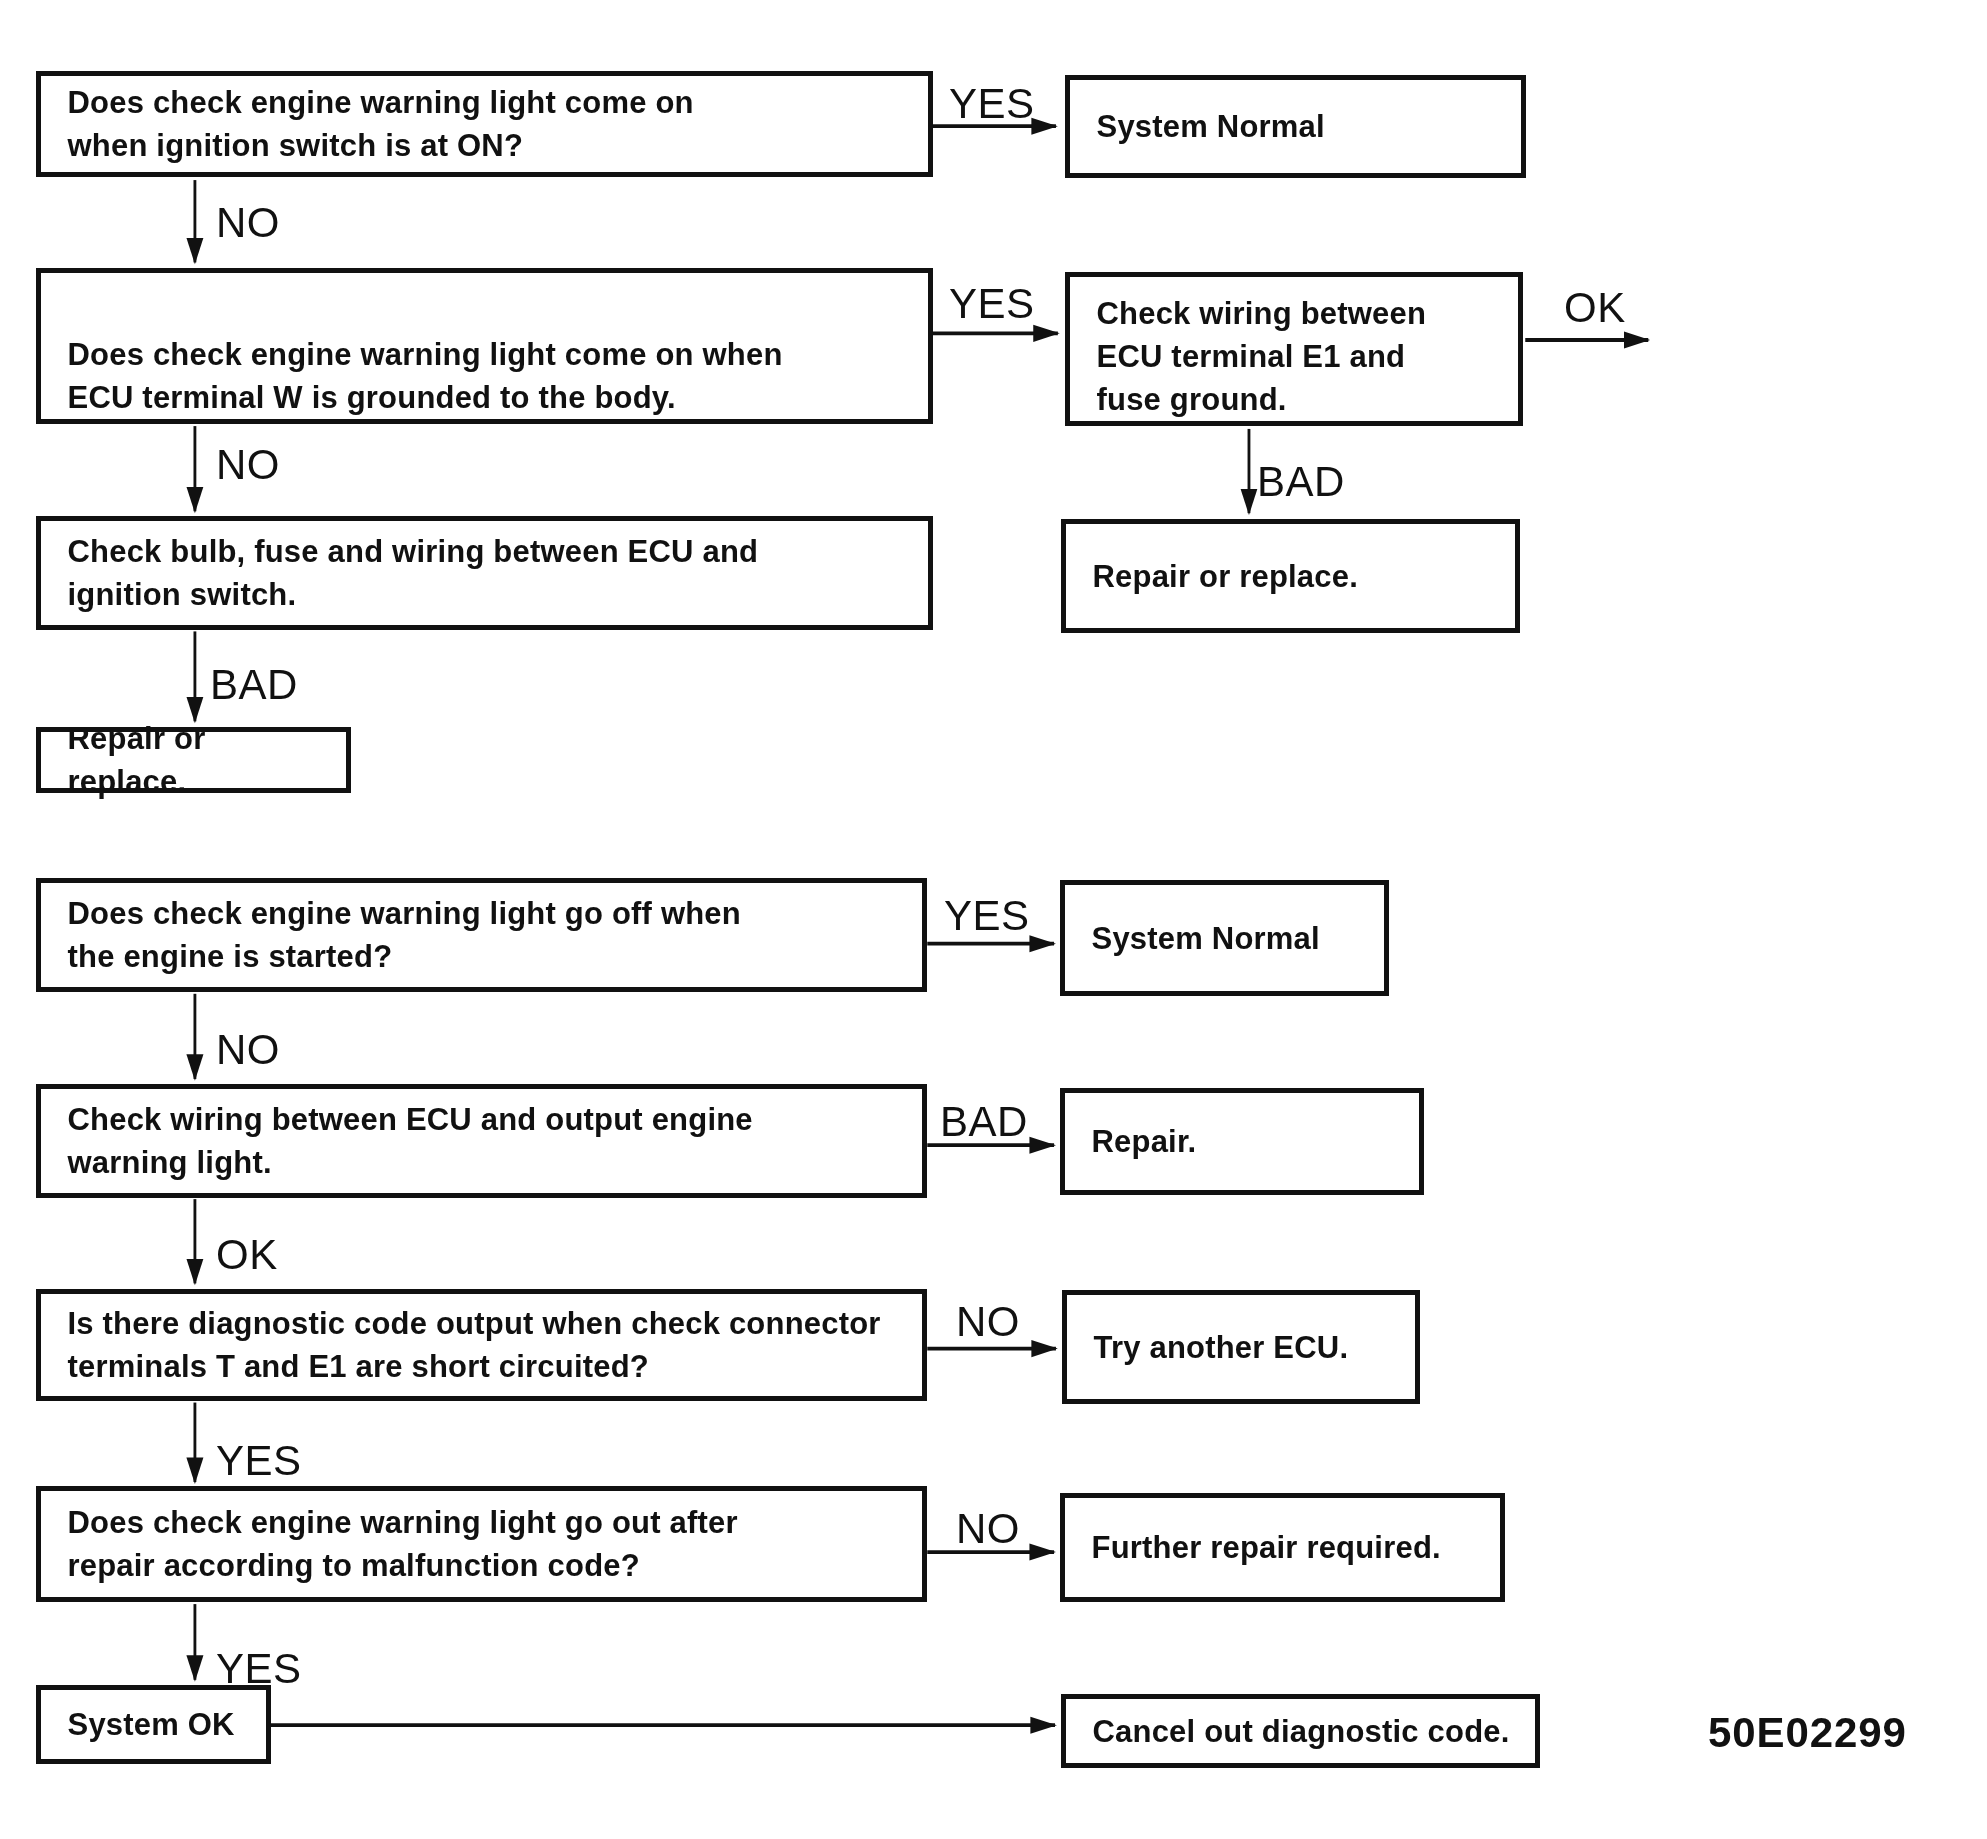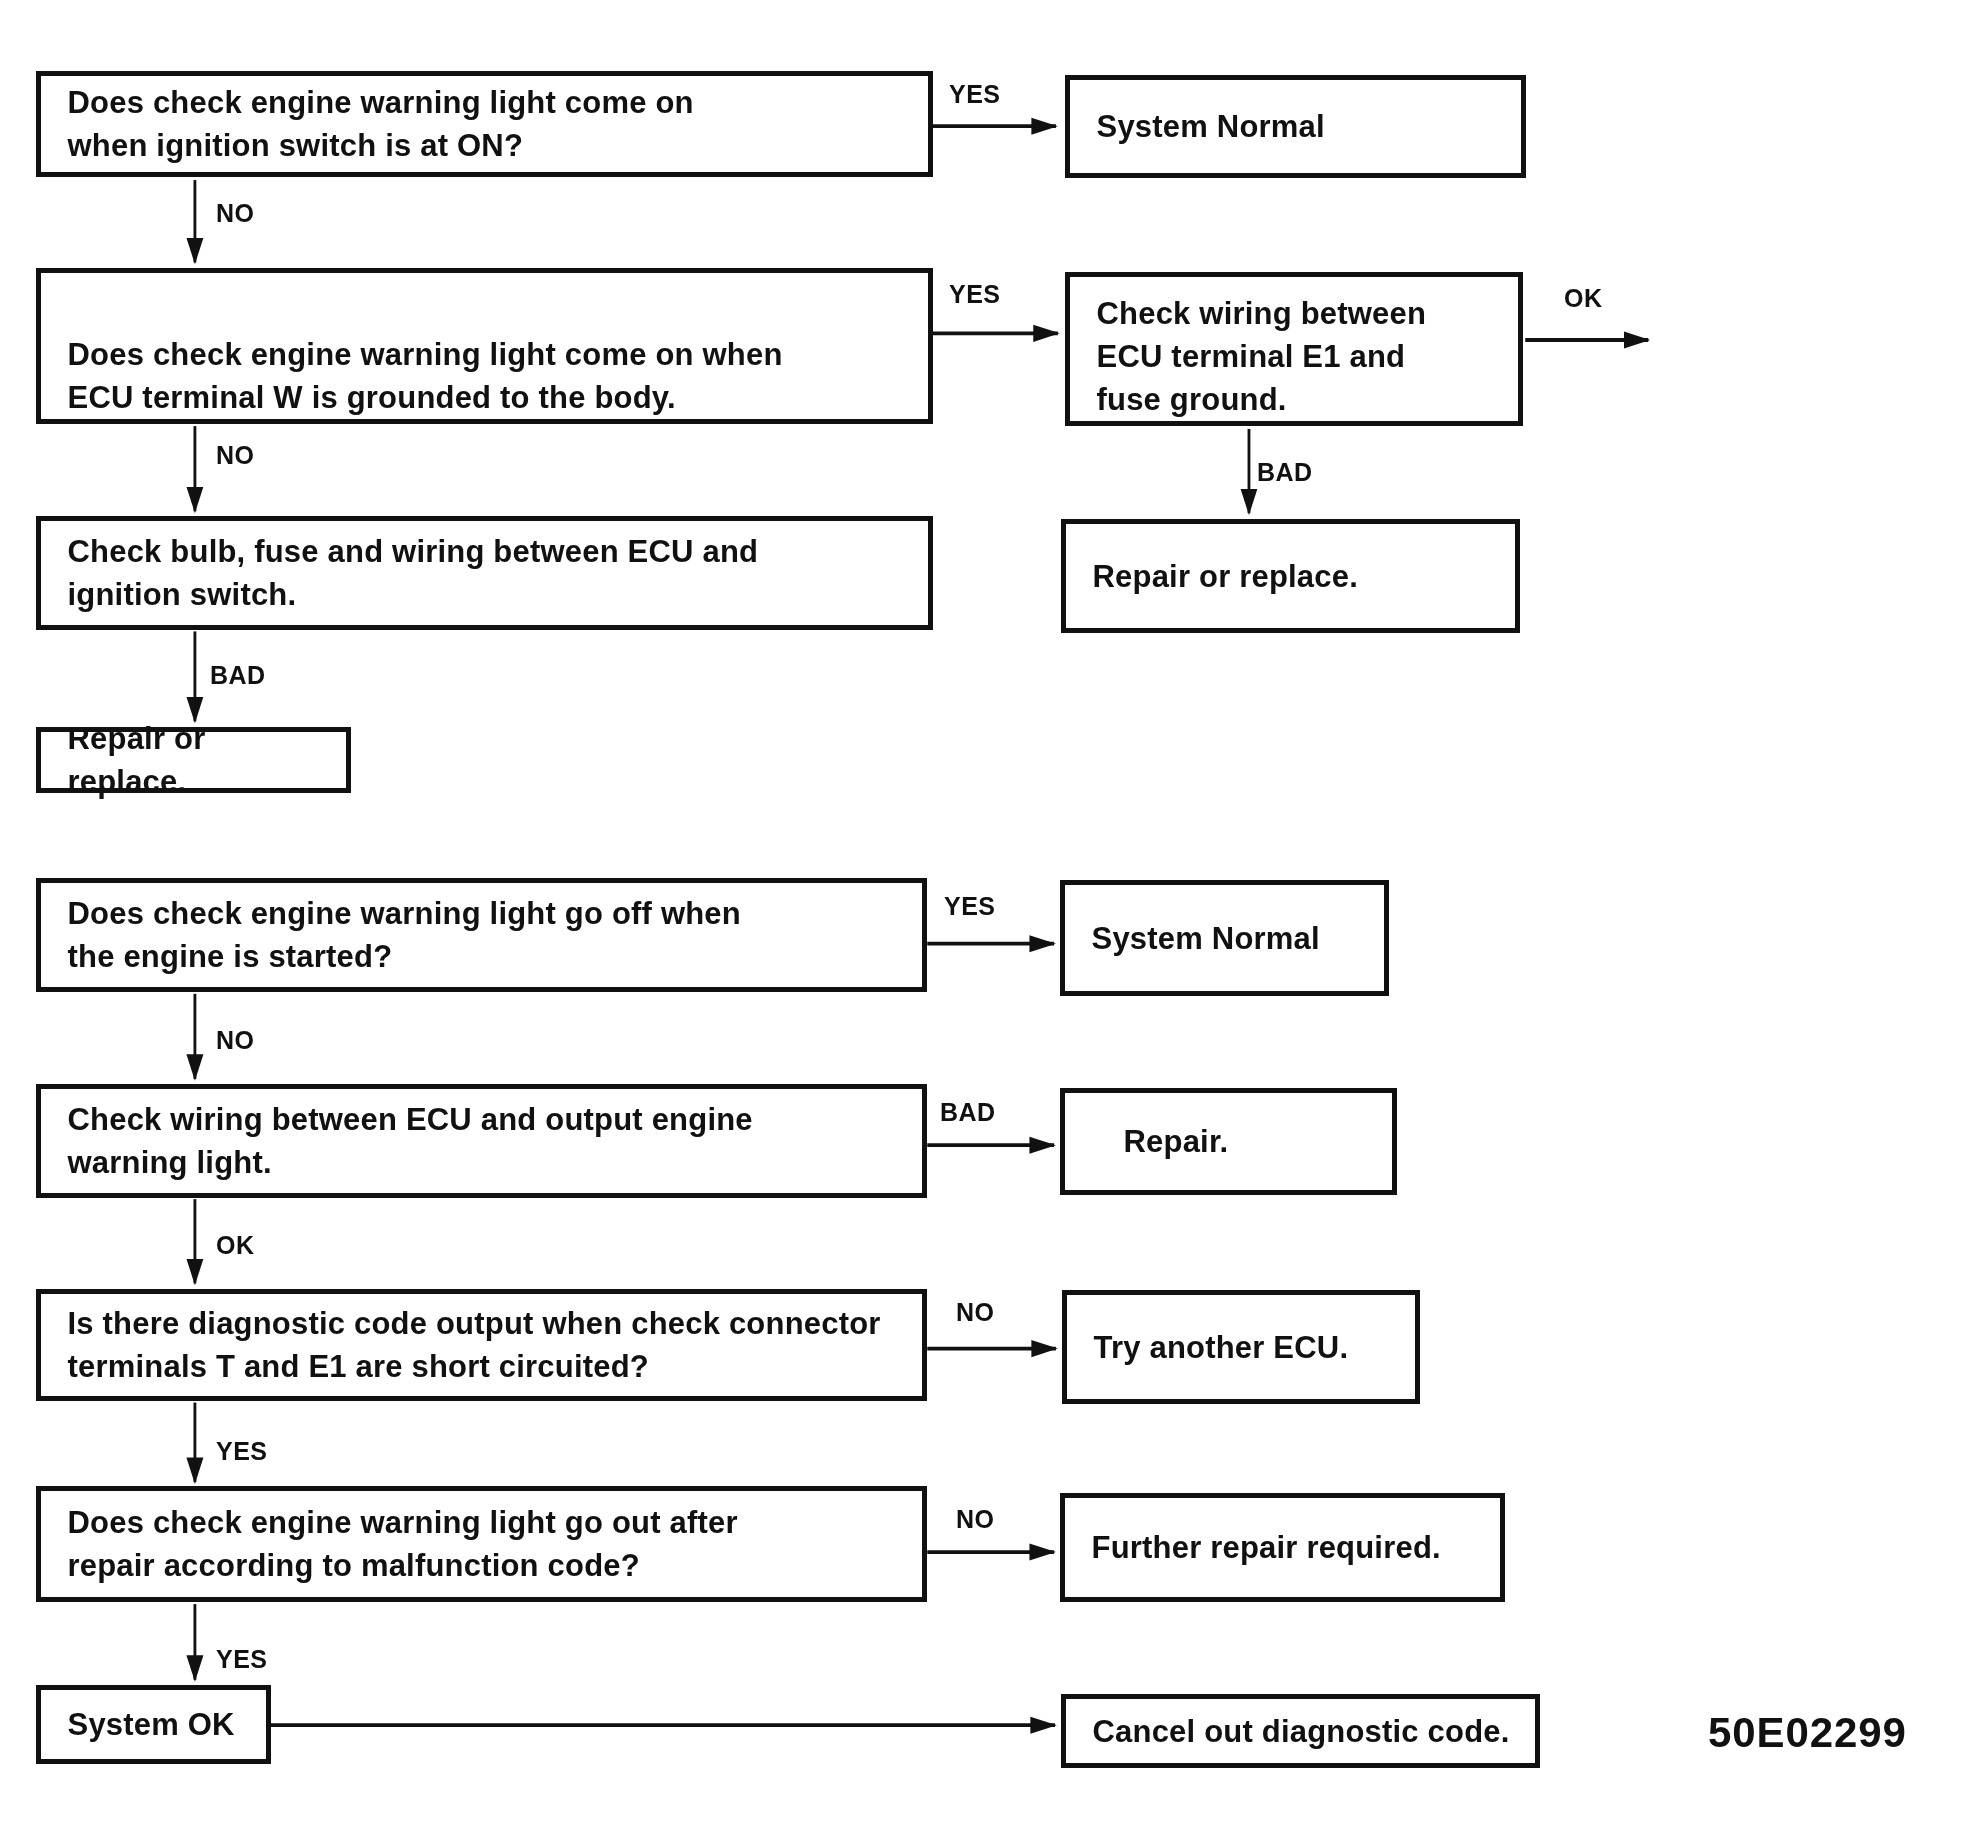--- a/index.html
+++ b/index.html
@@ -36,40 +36,40 @@
     line-height: 43px;
     font-weight: 700;
     padding: 0 17px 0 26.5px;
     letter-spacing: 0.2px;
   }
   .node.align-top { align-items: flex-end; }
   .node.align-top .txt { padding-top: 11.4px; }
 
   .edge-label {
     position: absolute;
-    font-size: 25px;
-    font-weight: 700;
+    font-size: 42px;
+    font-weight: 400;
     letter-spacing: 0.5px;
   }
 
   
   #q1              { left: 36px;   top: 71px;   width: 897px; height: 106px; }
   #sysNormal1      { left: 1065px; top: 75px;   width: 461px; height: 103px; }
   #q2              { left: 36px;   top: 268px;  width: 897px; height: 156px; }
   #checkWiringE1   { left: 1065px; top: 272px;  width: 458px; height: 154px; }
   #tryEcu1         { left: 1654px; top: 274px;  width: 295px; height: 154px; }
   #checkBulb       { left: 36px;   top: 516px;  width: 897px; height: 114px; }
   #repairReplace1  { left: 1061px; top: 519px;  width: 459px; height: 114px; }
   #repairReplace2  { left: 36px;   top: 727px;  width: 315px; height: 66px;  }
 
   
   #q3              { left: 36px;   top: 878px;  width: 891px; height: 114px; }
   #sysNormal2      { left: 1060px; top: 880px;  width: 329px; height: 116px; }
   #checkWiringLight{ left: 36px;   top: 1084px; width: 891px; height: 114px; }
-  #repair          { left: 1060px; top: 1088px; width: 337px; height: 107px; padding-left: 32px; }
+  #repair          { left: 1060px; top: 1088px; width: 364px; height: 107px; }
   #q4              { left: 36px;   top: 1289px; width: 891px; height: 112px; }
   #tryEcu2         { left: 1062px; top: 1290px; width: 358px; height: 114px; }
   #q5              { left: 36px;   top: 1486px; width: 891px; height: 116px; }
   #further         { left: 1060px; top: 1493px; width: 445px; height: 109px; }
   #sysOk           { left: 36px;   top: 1685px; width: 235px; height: 79px;  }
   #cancel          { left: 1061px; top: 1694px; width: 479px; height: 74px;  }
 
   
   #lbl-yes1 { left: 949px; top: 80px;  }
   #lbl-no1  { left: 216px;  top: 199px; }

